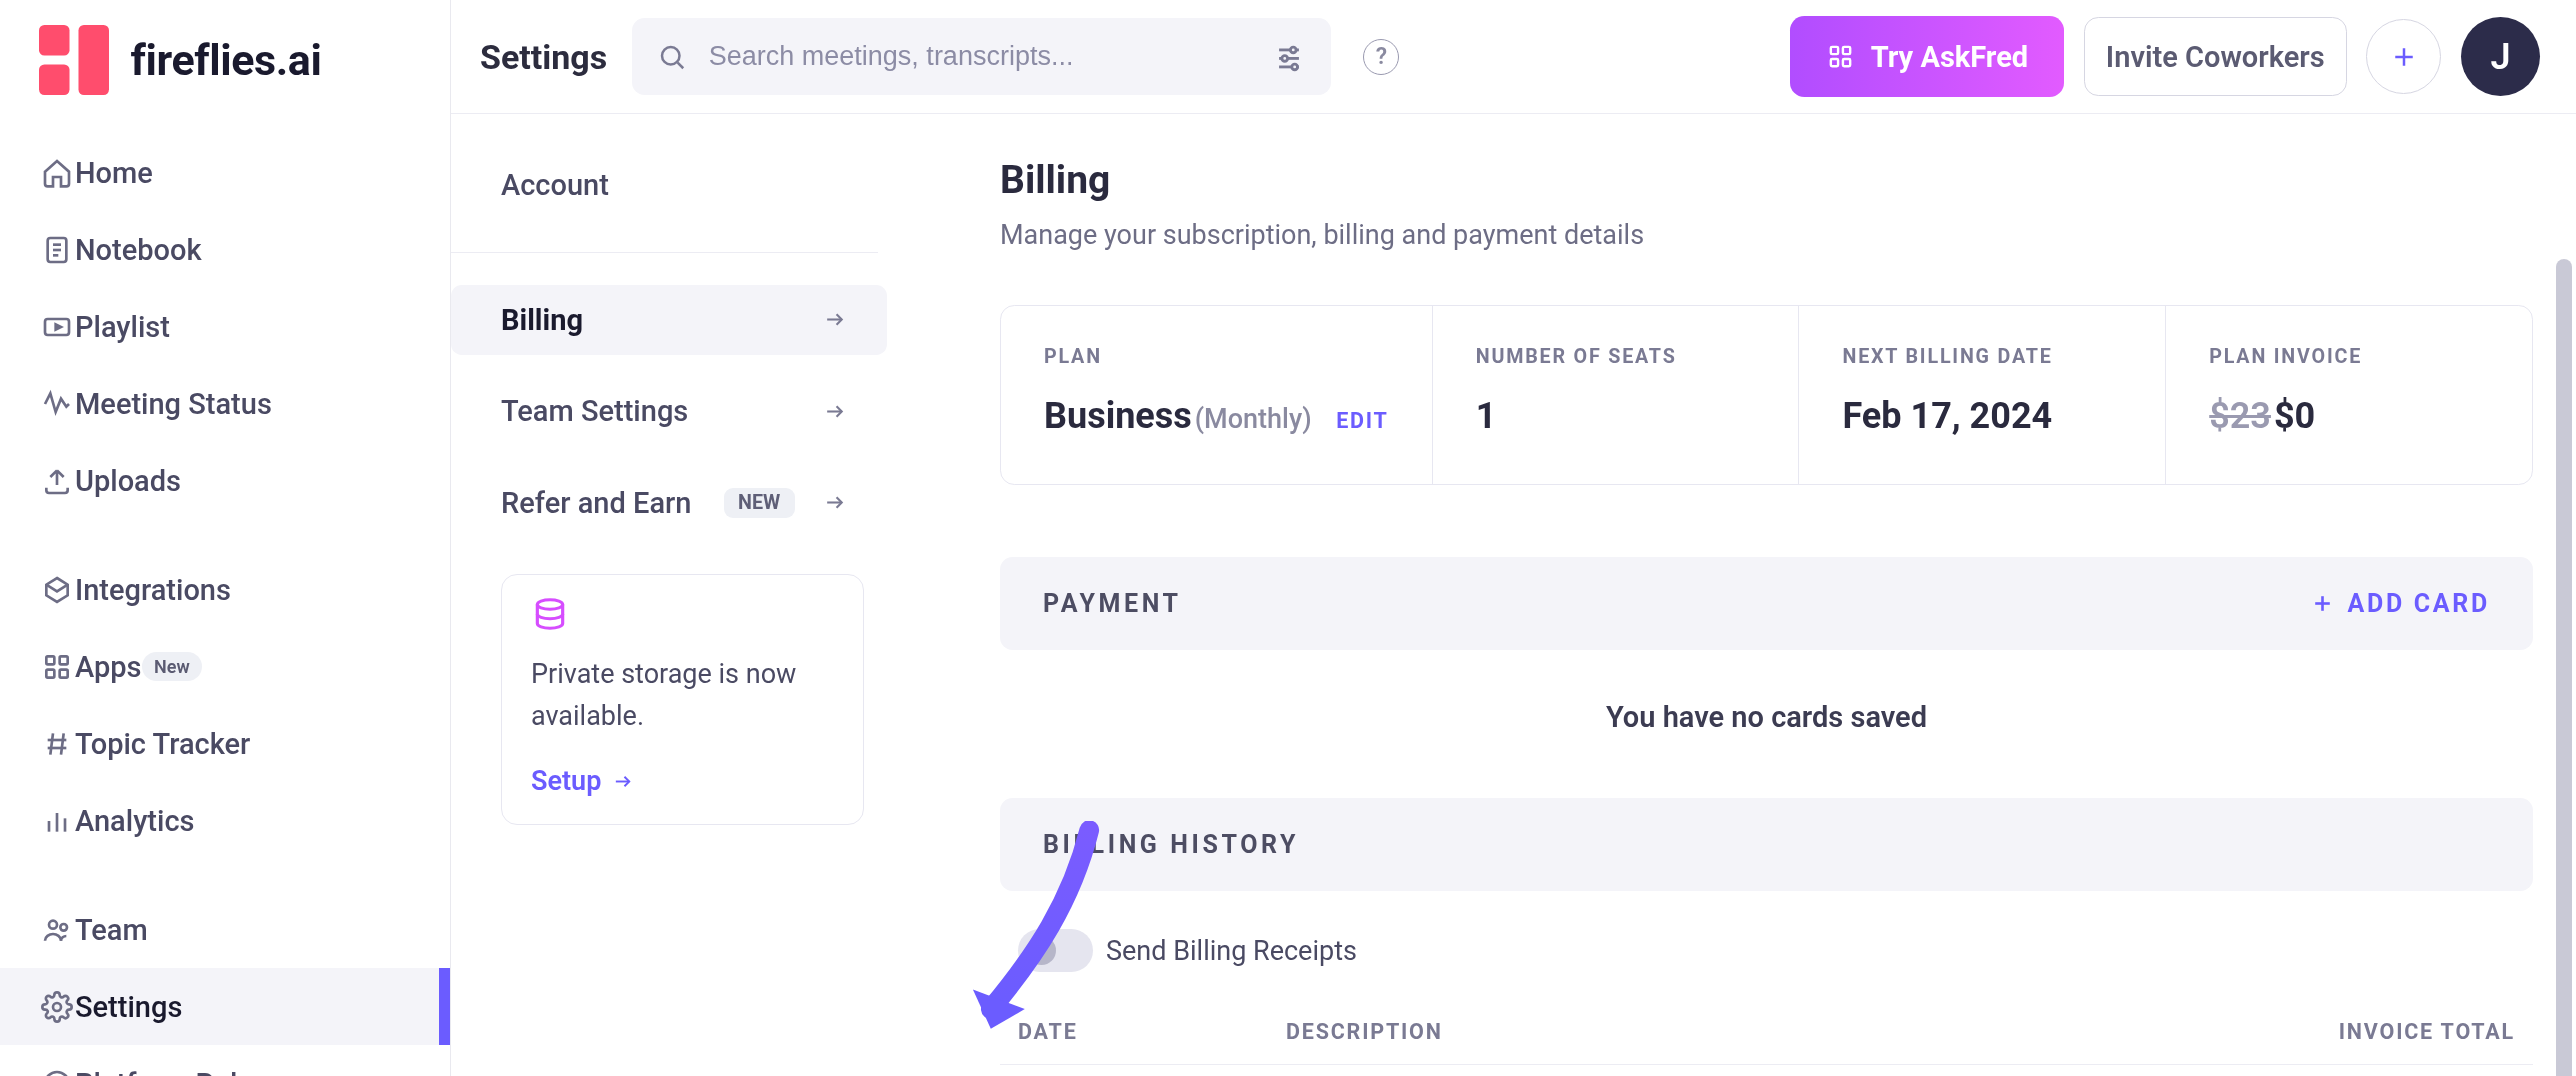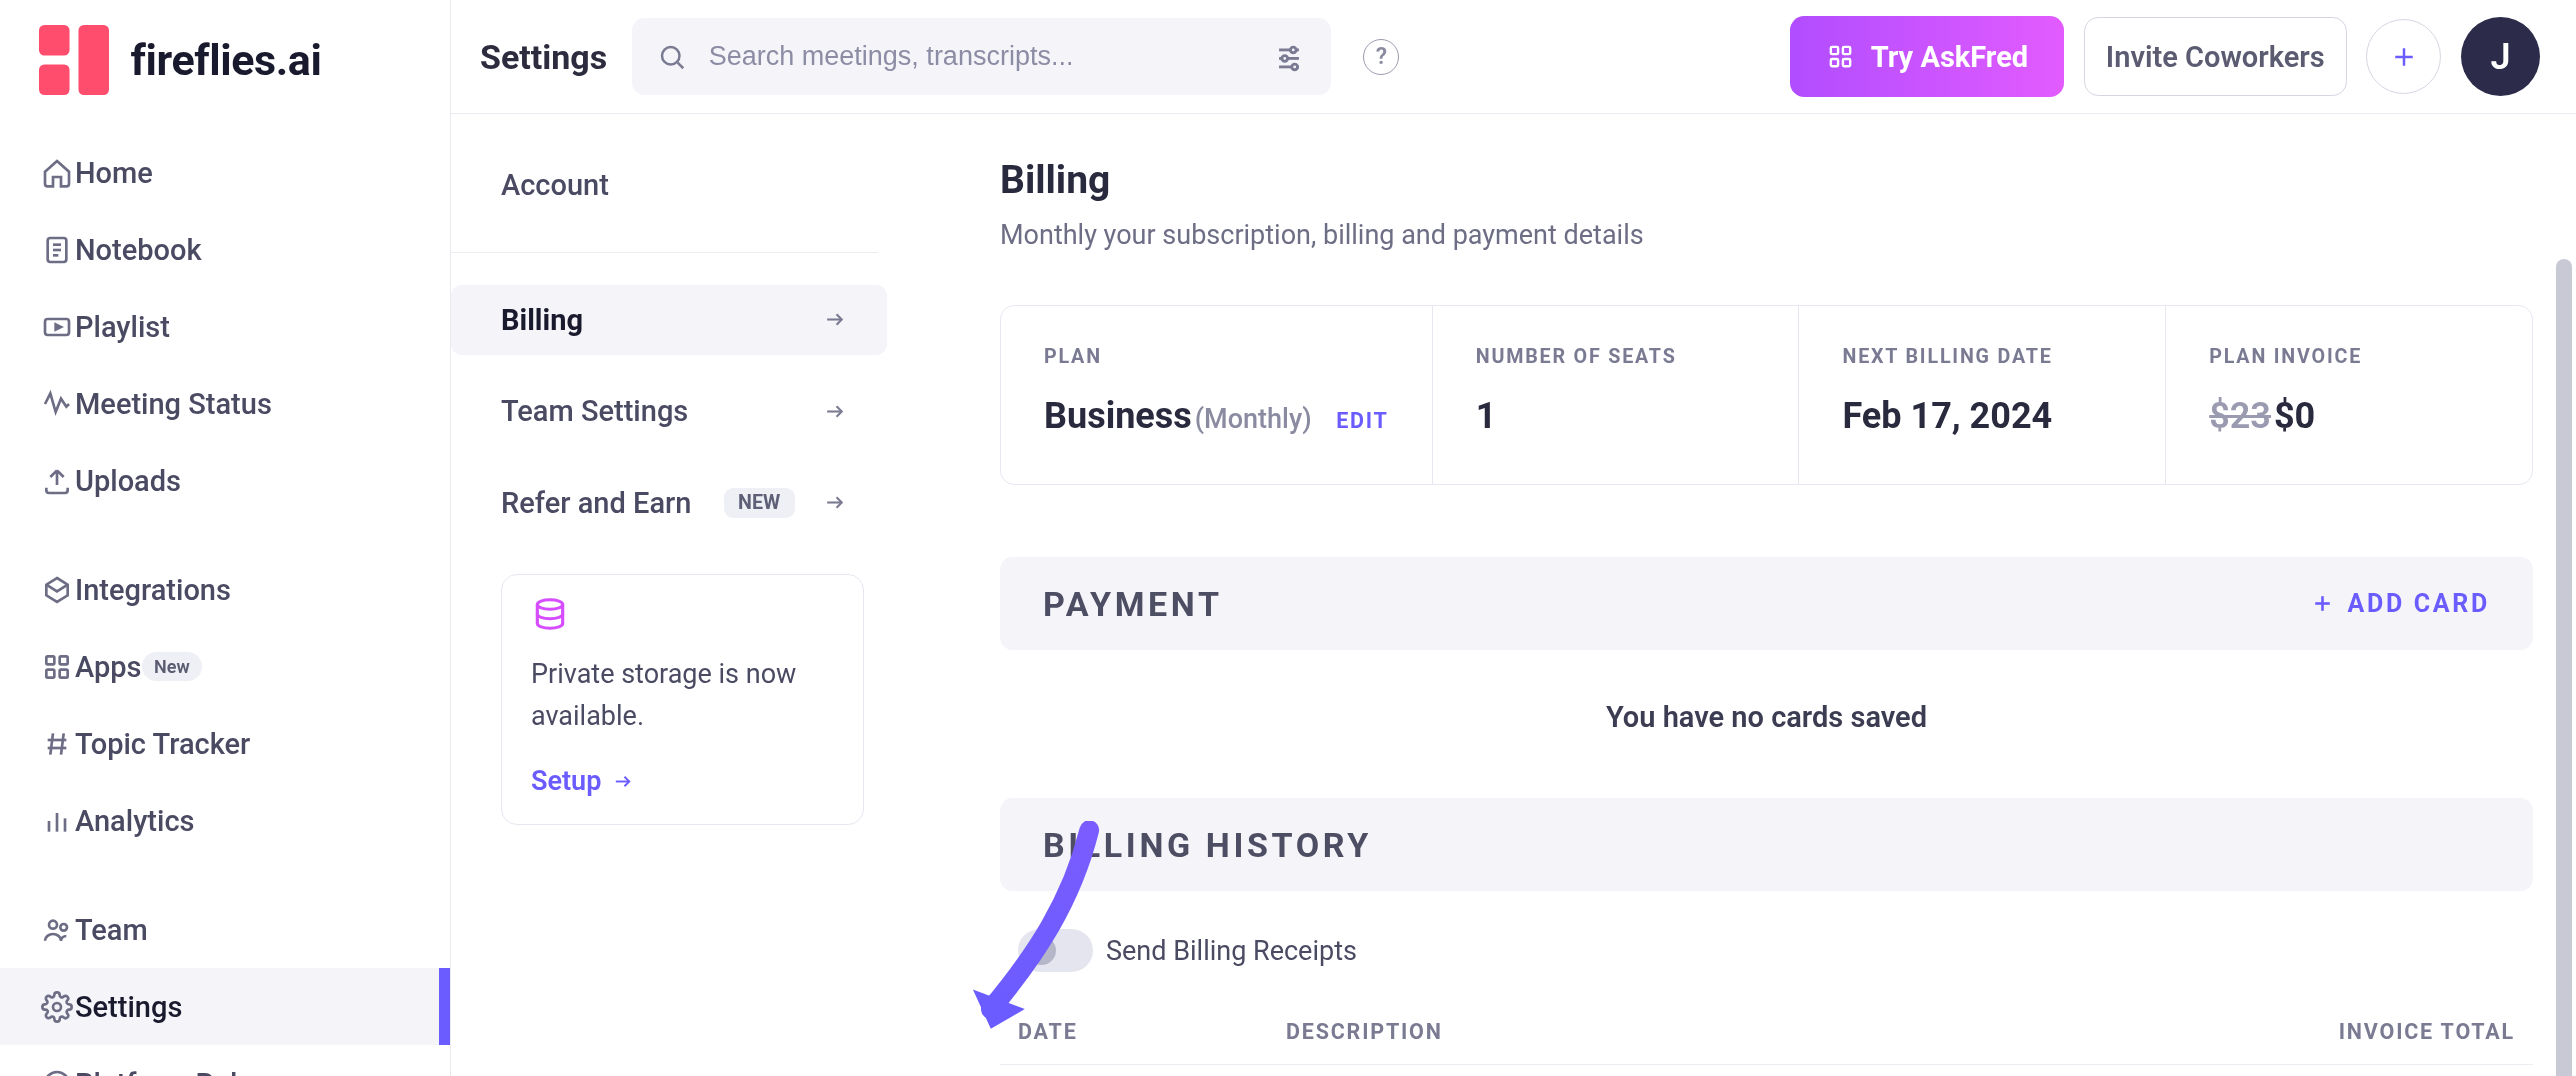--- a/index.html
+++ b/index.html
@@ -355,21 +355,21 @@
     margin-top: 72px;
     background: #f4f4f9;
     border-radius: 12.5px;
     height: 93px;
     display: flex;
     align-items: center;
     padding: 0 43px;
     justify-content: space-between;
   }
   .section-bar .stitle {
-    font-size: 34px;
+    font-size: 25px;
     font-weight: 700;
     letter-spacing: 3.6px;
     color: #4d4d63;
     text-transform: uppercase;
   }
   .add-card-link {
     color: #6b5cff;
     font-size: 25px;
     font-weight: 700;
     letter-spacing: 2.7px;
@@ -706,21 +706,21 @@
             <svg width="23" height="23" viewBox="0 0 24 24" fill="none" stroke="currentColor" stroke-width="2">
                 <line x1="4" y1="12" x2="18" y2="12"></line>
                 <polyline points="13,7 18,12 13,17"></polyline>
               </svg>
           </span>
         </div>
       </div>
 
       <div class="main-col">
         <h1 class="page-h1">Billing</h1>
-        <p class="page-sub">Monthly your subscription, billing and payment details</p>
+        <p class="page-sub">Manage your subscription, billing and payment details</p>
 
         <div class="plan-grid">
           <div class="plan-cell">
             <div class="label">PLAN</div>
             <div class="value">
               <span>Business</span>
               <span class="muted">(Monthly)</span>
               <span class="edit">EDIT</span>
             </div>
           </div>

